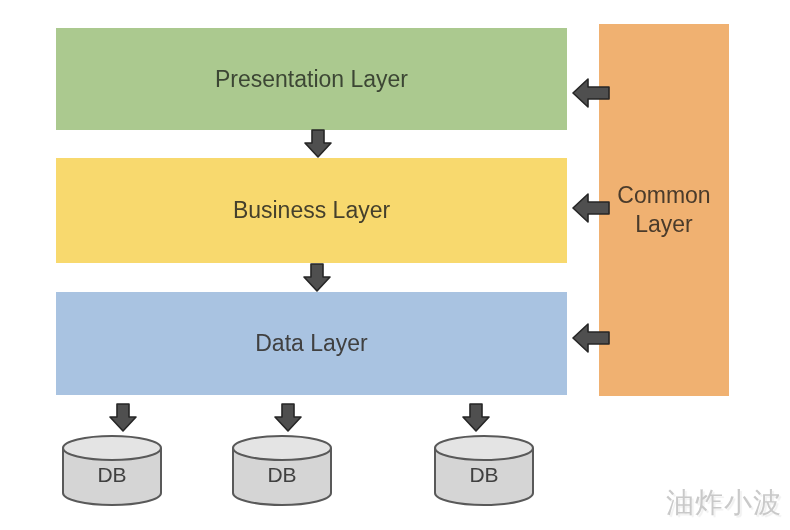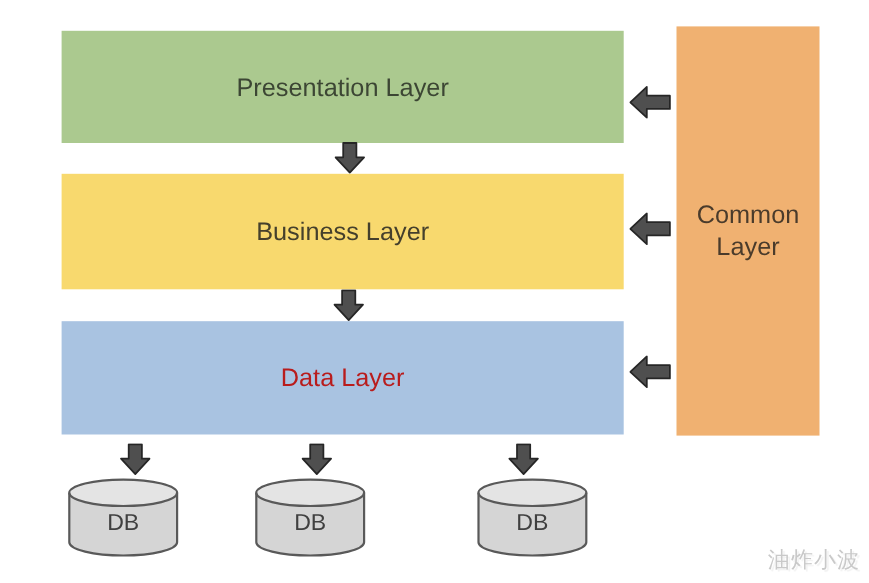--- a/index.html
+++ b/index.html
@@ -21,21 +21,21 @@
     align-items: center;
     justify-content: center;
     text-align: center;
     font-size: 23px;
     line-height: 1.25;
     color: #3d3d3d;
   }
   .layer-presentation { left: 56px;  top: 28px;  width: 511px; height: 102px; }
   .layer-business     { left: 56px;  top: 158px; width: 511px; height: 105px; }
   .layer-data         { left: 56px;  top: 292px; width: 511px; height: 103px; }
-  .layer-common       { left: 599px; top: 24px;  width: 130px; height: 372px; padding: 0 14px; box-sizing: border-box; margin-left: 16px; }
+  .layer-common       { left: 599px; top: 24px;  width: 130px; height: 372px; padding: 0 14px; box-sizing: border-box; }
   .arrow {
     position: absolute;
   }
   .arrow svg { display: block; }
   .down-a { left: 304px; top: 129px; }
   .down-b { left: 303px; top: 263px; }
   .down-db1 { left: 109px; top: 403px; }
   .down-db2 { left: 274px; top: 403px; }
   .down-db3 { left: 462px; top: 403px; }
   .left-1 { left: 572px; top: 78px; }
@@ -51,41 +51,41 @@
   .db-2 { left: 230px; top: 434px; }
   .db-3 { left: 432px; top: 434px; }
   .db text {
     font-family: "Liberation Sans", sans-serif;
     font-size: 21px;
   }
   .watermark {
     position: absolute;
     right: 8px;
     bottom: 8px;
-    font-size: 20px;
+    font-size: 28px;
     letter-spacing: 1px;
     text-shadow: 2px 2px 1px #f1f1f1;
     user-select: none;
   }
 </style>
 </head>
 <body>
 
 <div class="canvas">
 
   <div class="box layer-business" style="background-color: rgb(248, 217, 110);">
     <span style="color: rgb(69, 64, 44);">Business Layer</span>
   </div>
 
   <div class="box layer-presentation" style="background-color: rgb(171, 201, 143);">
     <span style="color: rgb(60, 70, 52);">Presentation Layer</span>
   </div>
 
   <div class="box layer-data" style="background-color: rgb(169, 195, 225);">
-    <span style="color: #b91c1c;">Data Layer</span>
+    <span style="color: #404040;">Data Layer</span>
   </div>
 
   <div class="box layer-common" style="background-color: rgb(240, 177, 113);">
     <span style="color: rgb(74, 59, 43);">Common Layer</span>
   </div>
 
   <div class="arrow down-a">
     <svg width="28" height="29" viewBox="0 0 28 29">
       <polygon points="8,1 20,1 20,14 27,14 14,28 1,14 8,14" stroke-width="1.6" stroke-linejoin="round" fill="#4f4f4f" style="stroke: rgb(38, 38, 38);"></polygon>
     </svg>

